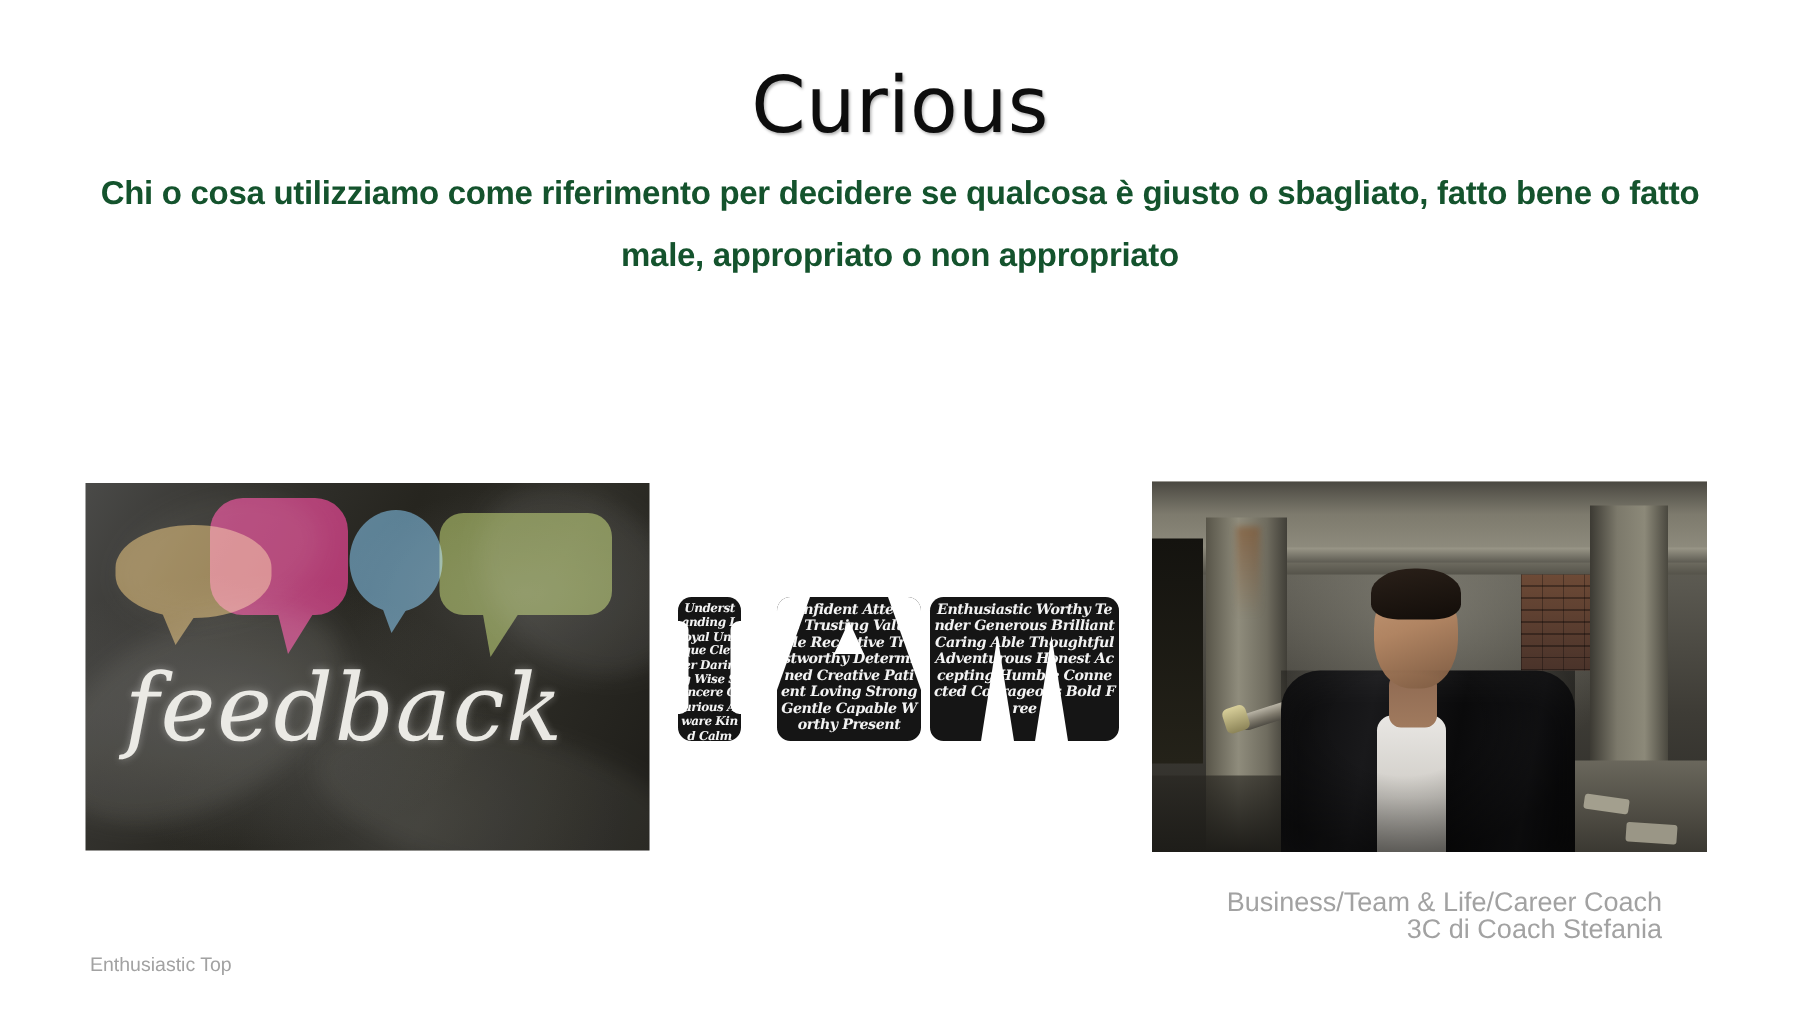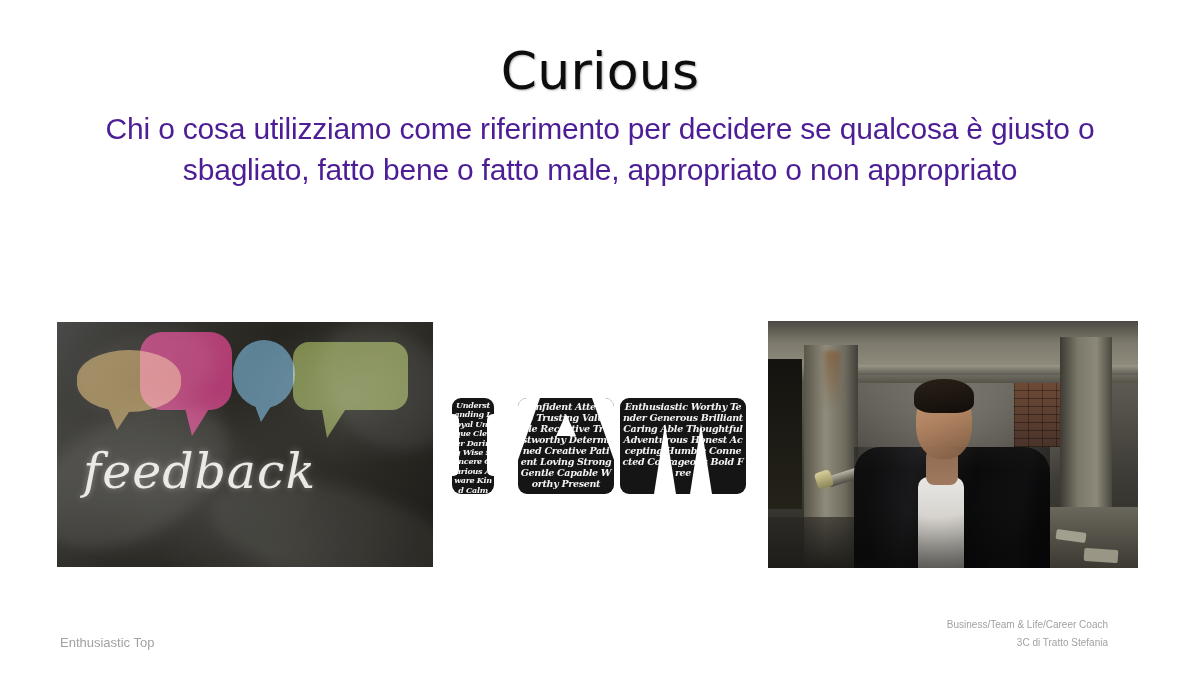--- a/index.html
+++ b/index.html
@@ -35,24 +35,24 @@
   
   #body-text {
     position: absolute;
     left: 40px;
     top: 108px;
     width: 1120px;
     text-align: center;
   }
   .para {
     font-family: "Liberation Sans", sans-serif;
-    font-weight: 400;
-    font-size: 30px;
+    font-weight: 700;
+    font-size: 22px;
     line-height: 41px;
-    color: #4c1d95;
+    color: #14532d;
     letter-spacing: -0.2px;
   }
   .para-gap {
     height: 42px;
   }
 
   
   #image-row {
     position: absolute;
     left: 0;
@@ -110,21 +110,21 @@
   #bub-green .tail { bottom: -28px; left: 28px; border-left: 6px solid transparent; border-right: 22px solid transparent; border-top: 34px solid #7d8f3e; }
 
   
   #feedback-word {
     position: absolute;
     left: 26px;
     top: 108px;
     width: 330px;
     font-family: "DejaVu Serif", serif;
     font-style: italic;
-    font-size: 49px;
+    font-size: 62px;
     line-height: 84px;
     color: #f2f1ec;
     letter-spacing: 1px;
     text-shadow: 0 0 6px rgba(255,255,255,0.35);
     opacity: 0.96;
   }
 
   
   #iam-wordart {
     position: absolute;
@@ -306,24 +306,24 @@
     left: 60px;
     top: 634px;
     font-family: "Liberation Sans", sans-serif;
     font-size: 13px;
     line-height: 18px;
     color: #a2a2a2;
   }
   #footer-right {
     position: absolute;
     right: 92px;
-    top: 616px;
+    top: 592px;
     text-align: right;
     font-family: "Liberation Sans", sans-serif;
-    font-size: 10px;
+    font-size: 18px;
     line-height: 18px;
     color: #a2a2a2;
   }
 </style>
 </head>
 <body>
 
 <div id="slide-title">Curious</div>
 
 <div id="body-text">
@@ -398,14 +398,14 @@
     <div class="ruin" id="man-hair"></div>
     <div class="ruin" id="man-shadow"></div>
   </div>
 
 </div>
 
 <div id="footer-left">Enthusiastic Top</div>
 
 <div id="footer-right">
   <div>Business/Team &amp; Life/Career Coach</div>
-  <div>3C di Tratto Stefania</div>
+  <div>3C di Coach Stefania</div>
 </div>
 
 </body></html>

